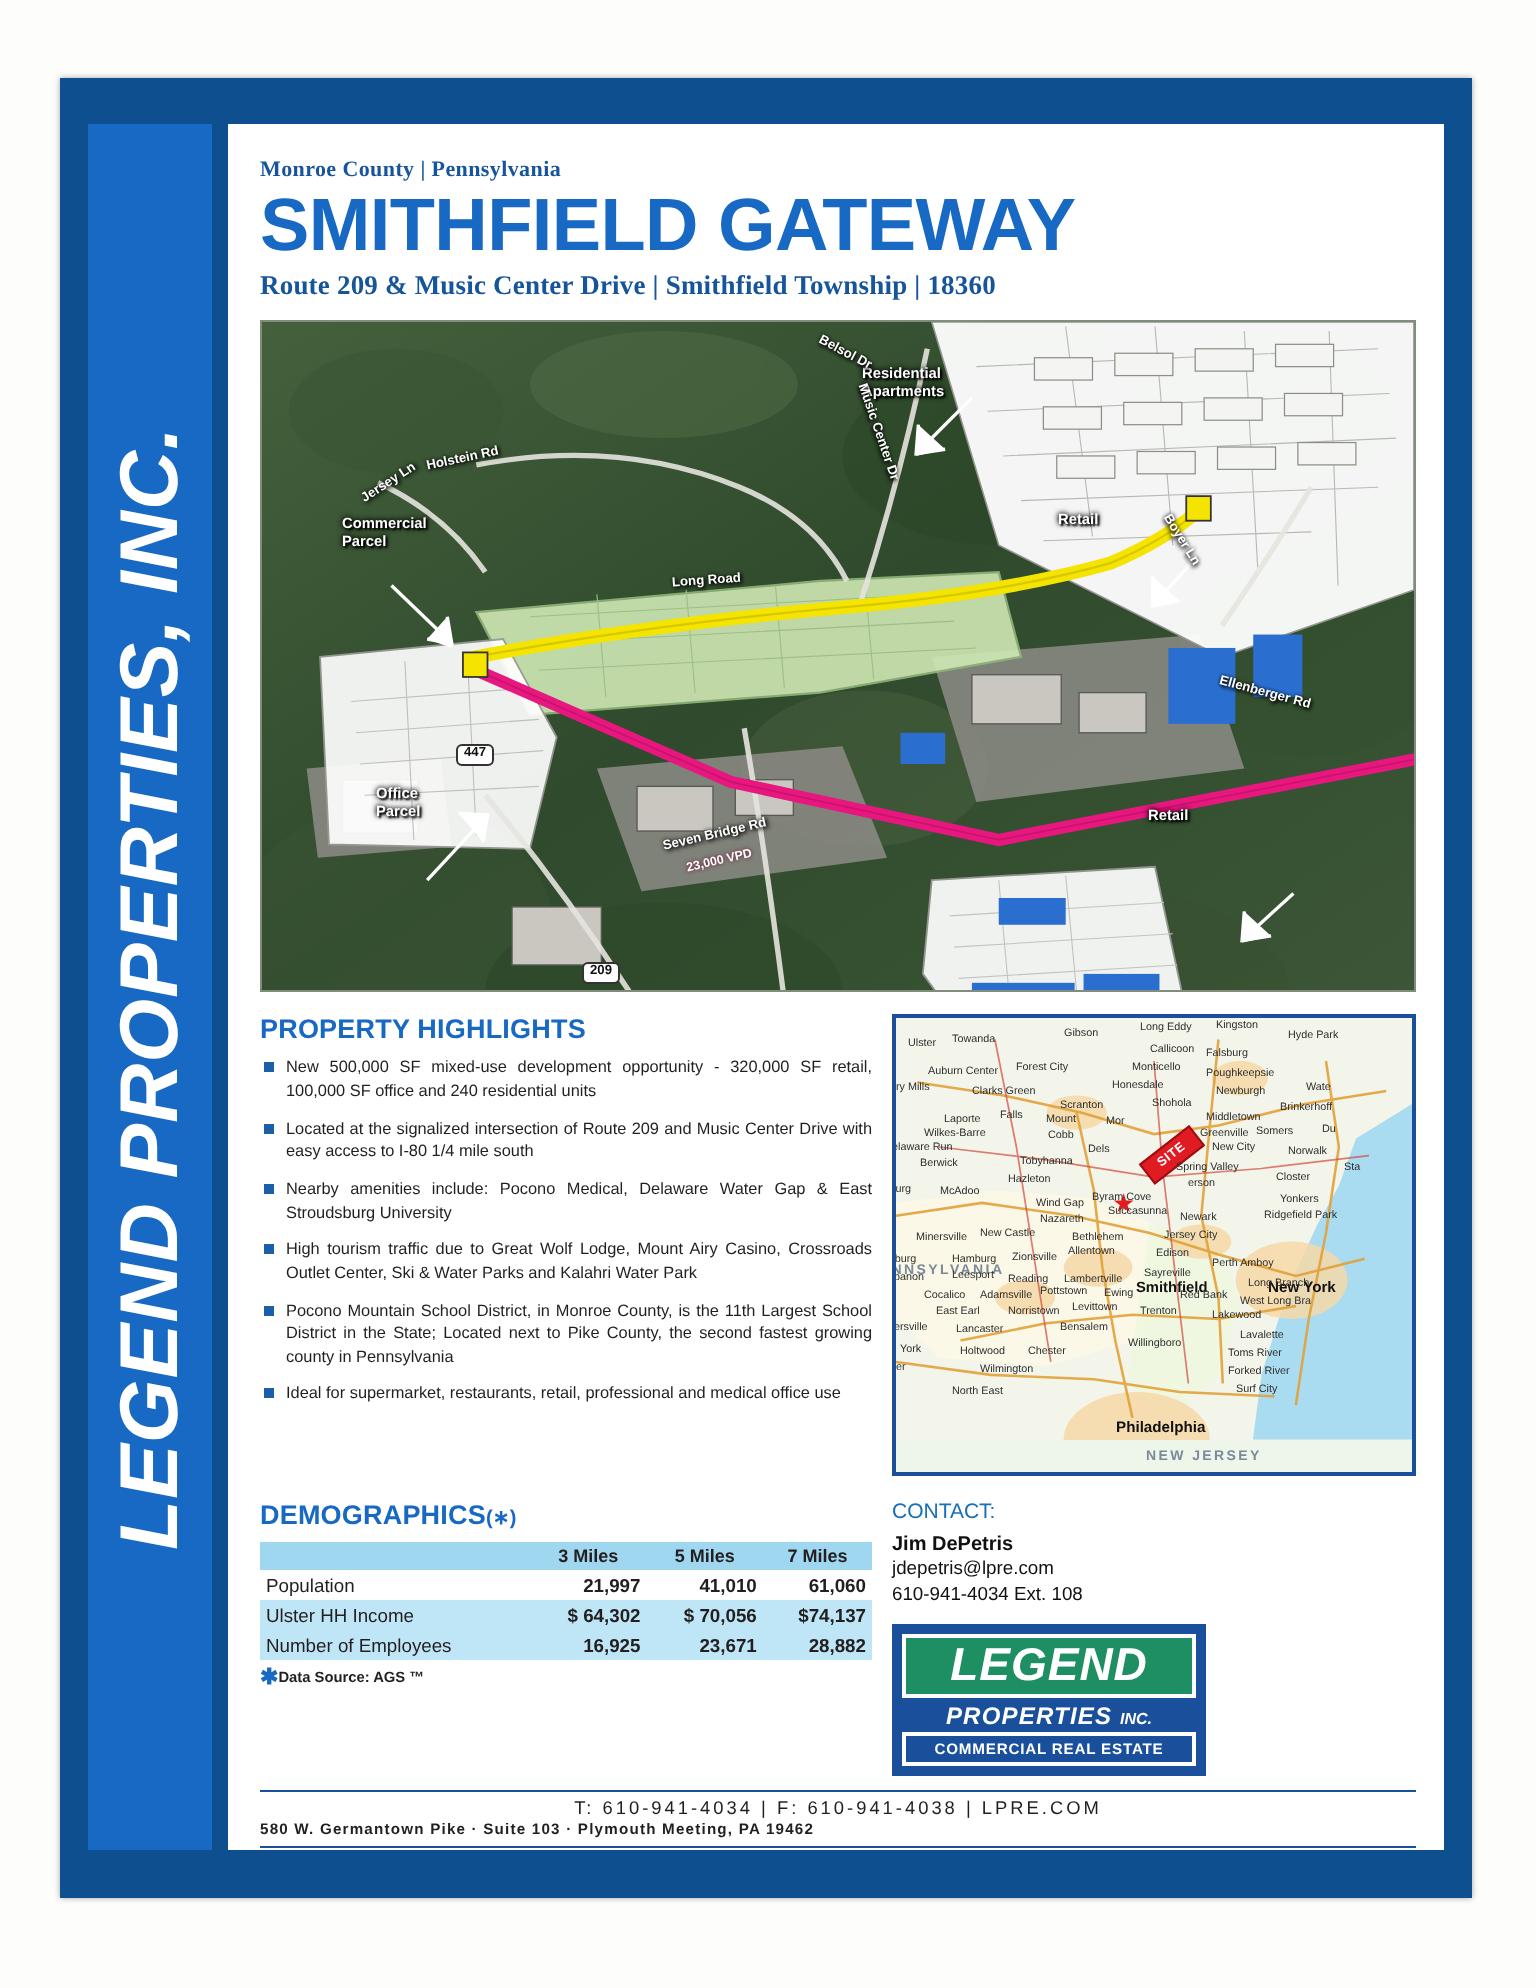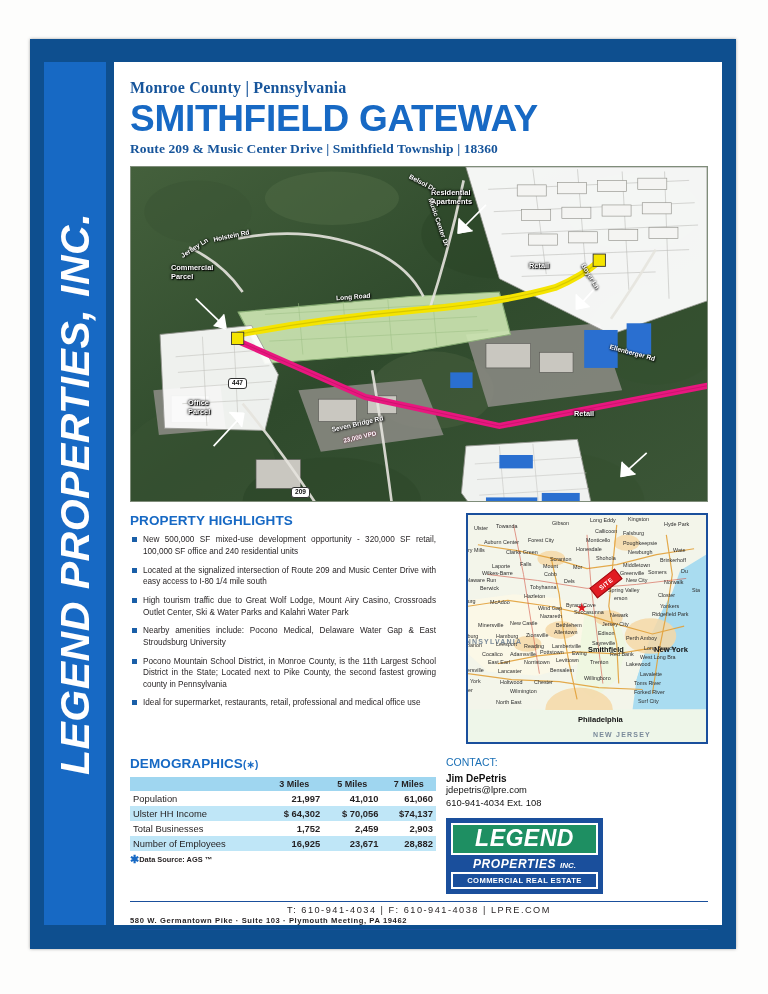--- a/index.html
+++ b/index.html
@@ -51,21 +51,21 @@
     right: 14px; bottom: 24px;
     background: #ffffff;
   }
 
   
   .hdr { padding: 17px 0 0 16px; }
   .hdr-eyebrow {
     color: #17559b;
     font-family: "Liberation Serif", serif;
     font-weight: bold;
-    font-size: 16px;
+    font-size: 11px;
     letter-spacing: .2px;
   }
   .hdr-title {
     color: #1769c4;
     font-size: 37px;
     font-weight: bold;
     letter-spacing: -.3px;
     line-height: 1.12;
     margin-top: 1px;
   }
@@ -120,21 +120,21 @@
   .vpd-label {
     position: absolute;
     color: #ffffff;
     font-size: 6.2px;
     font-weight: bold;
     white-space: nowrap;
     text-shadow: 0 0 2px #700032;
   }
 
   
-  .lower { display: flex; margin: 11px 14px 0 16px; gap: 20px; }
+  .lower { display: flex; margin: 11px 14px 0 16px; }
   .col-left { width: 306px; }
   .col-right { flex: 1; padding-left: 10px; }
   .sec-title {
     color: #1769c4;
     font-size: 13.5px;
     font-weight: bold;
     letter-spacing: .1px;
     margin-bottom: 6px;
   }
   .bullet {
@@ -472,25 +472,25 @@
           <div class="bullet">
             <span class="bullet-mark"></span>
             <span>New 500,000 SF mixed-use development opportunity - 320,000 SF retail, 100,000 SF office and 240 residential units</span>
           </div>
           <div class="bullet">
             <span class="bullet-mark"></span>
             <span>Located at the signalized intersection of Route 209 and Music Center Drive with easy access to I-80 1/4 mile south</span>
           </div>
           <div class="bullet">
             <span class="bullet-mark"></span>
-            <span>High tourism traffic due to Great Wolf Lodge, Mount Airy Casino, Crossroads Outlet Center, Ski &amp; Water Parks and Kalahri Water Park</span>
+            <span>Nearby amenities include: Pocono Medical, Delaware Water Gap &amp; East Stroudsburg University</span>
           </div>
           <div class="bullet">
             <span class="bullet-mark"></span>
-            <span>Nearby amenities include: Pocono Medical, Delaware Water Gap &amp; East Stroudsburg University</span>
+            <span>High tourism traffic due to Great Wolf Lodge, Mount Airy Casino, Crossroads Outlet Center, Ski &amp; Water Parks and Kalahri Water Park</span>
           </div>
           <div class="bullet">
             <span class="bullet-mark"></span>
             <span>Pocono Mountain School District, in Monroe County, is the 11th Largest School District in the State; Located next to Pike County, the second fastest growing county in Pennsylvania</span>
           </div>
           <div class="bullet">
             <span class="bullet-mark"></span>
             <span>Ideal for supermarket, restaurants, retail, professional and medical office use</span>
           </div>
         </div>
@@ -658,26 +658,20 @@
                 <td>21,997</td>
                 <td>41,010</td>
                 <td>61,060</td>
               </tr>
               <tr class="alt">
                 <td class="lbl">Ulster HH Income</td>
                 <td>$ 64,302</td>
                 <td>$ 70,056</td>
                 <td>$74,137</td>
               </tr>
-              <tr>
-                <td class="lbl">Total Businesses</td>
-                <td>1,752</td>
-                <td>2,459</td>
-                <td>2,903</td>
-              </tr>
               <tr class="alt">
                 <td class="lbl">Number of Employees</td>
                 <td>16,925</td>
                 <td>23,671</td>
                 <td>28,882</td>
               </tr>
             </tbody>
           </table>
           <div class="datasrc">
             <span class="star">✱</span><span>Data Source:  AGS ™</span>

